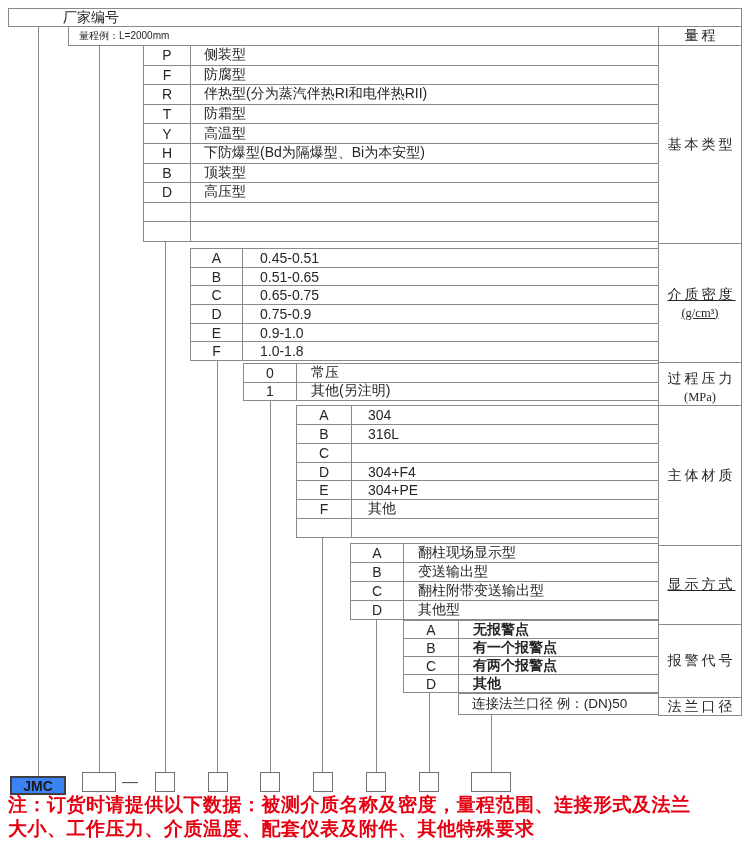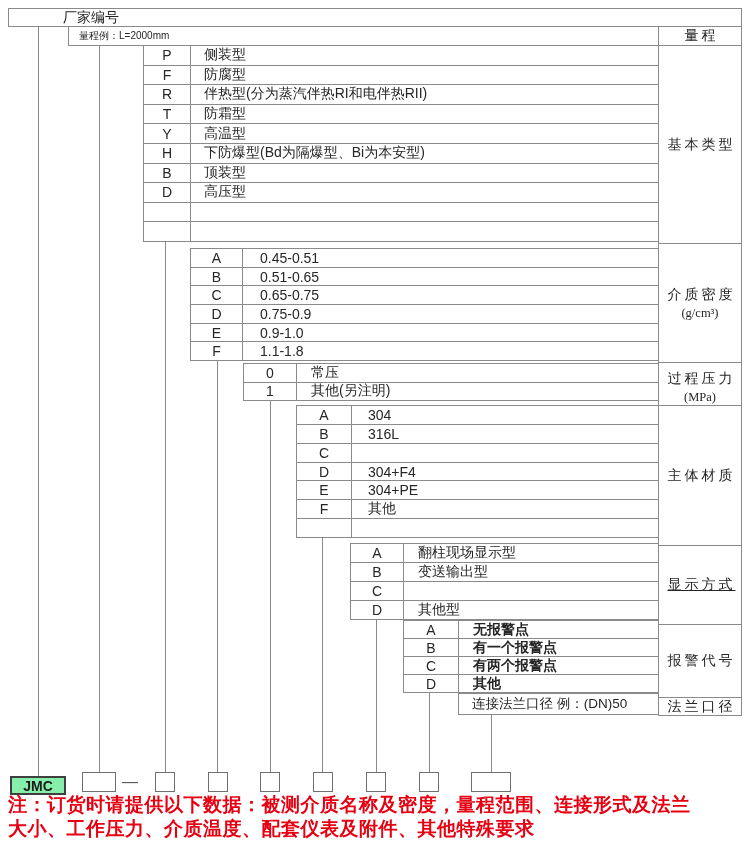--- a/index.html
+++ b/index.html
@@ -41,21 +41,21 @@
   .lcell{flex:none;border-bottom:1px solid var(--line,#8a8a8a);display:flex;flex-direction:column;
     align-items:center;justify-content:center;font-size:14px;letter-spacing:3px;text-indent:3px;text-align:center;}
   .lcell:last-child{border-bottom:none;flex:1;}
   .lunit{font-size:12.5px;letter-spacing:0;text-indent:0;margin-top:2px;}
   
   .vline{position:absolute;width:1px;background:var(--line,#8a8a8a);}
   
   .mbox{position:absolute;top:772px;height:20px;box-sizing:border-box;border:1.5px solid #6f6f6f;background:#fff;}
   .jmcbox{position:absolute;left:10px;top:776px;width:56px;height:19px;box-sizing:border-box;
     border:2px solid #3f3f3f;display:flex;align-items:center;justify-content:center;
-    font-size:14px;font-weight:bold;color:#1a1a1a;background:#86efac;}
+    font-size:14px;font-weight:bold;color:#1a1a1a;background:#3b82f6;}
   .dash{position:absolute;left:116px;top:772px;width:28px;height:20px;display:flex;align-items:center;
     justify-content:center;font-size:16px;color:#555;}
   
   .note{position:absolute;left:8px;top:793px;width:740px;font-size:19px;font-weight:bold;
     color:var(--note_red,#e60012);line-height:24px;letter-spacing:0.5px;}
 </style>
 </head>
 <body>
 
 <div id="canvas">
@@ -127,21 +127,21 @@
       <div class="trow">
         <div class="code">D</div>
         <div class="desc">0.75-0.9</div>
       </div>
       <div class="trow">
         <div class="code">E</div>
         <div class="desc">0.9-1.0</div>
       </div>
       <div class="trow">
         <div class="code">F</div>
-        <div class="desc">1.1-1.8</div>
+        <div class="desc">1.0-1.8</div>
       </div>
   </div>
 
   <div class="section sec-pressure">
     <div class="trow">
         <div class="code">0</div>
         <div class="desc">常压</div>
       </div>
       <div class="trow">
         <div class="code">1</div>
@@ -183,20 +183,21 @@
     <div class="trow">
         <div class="code">A</div>
         <div class="desc">翻柱现场显示型</div>
       </div>
       <div class="trow">
         <div class="code">B</div>
         <div class="desc">变送输出型</div>
       </div>
       <div class="trow">
         <div class="code">C</div>
+        <div class="desc">翻柱附带变送输出型</div>
       </div>
       <div class="trow">
         <div class="code">D</div>
         <div class="desc">其他型</div>
       </div>
   </div>
 
   <div class="section sec-alarm">
     <div class="trow">
         <div class="code">A</div>
@@ -222,21 +223,21 @@
     </div>
   </div>
 
   <div class="labelcol">
     <div class="lcell" style="height:18px;">
       <span>量程</span>
     </div>
     <div class="lcell" style="height:197px;">
       <span>基本类型</span>
     </div>
-    <div class="lcell" style="height:118px;">
+    <div class="lcell" style="height:118px;text-decoration:underline;">
       <span>介质密度</span>
       <span class="lunit">(g/cm³)</span>
     </div>
     <div class="lcell" style="height:42px;justify-content:flex-end;">
       <span>过程压力</span>
       <span class="lunit">(MPa)</span>
     </div>
     <div class="lcell" style="height:139px;">
       <span>主体材质</span>
     </div>

